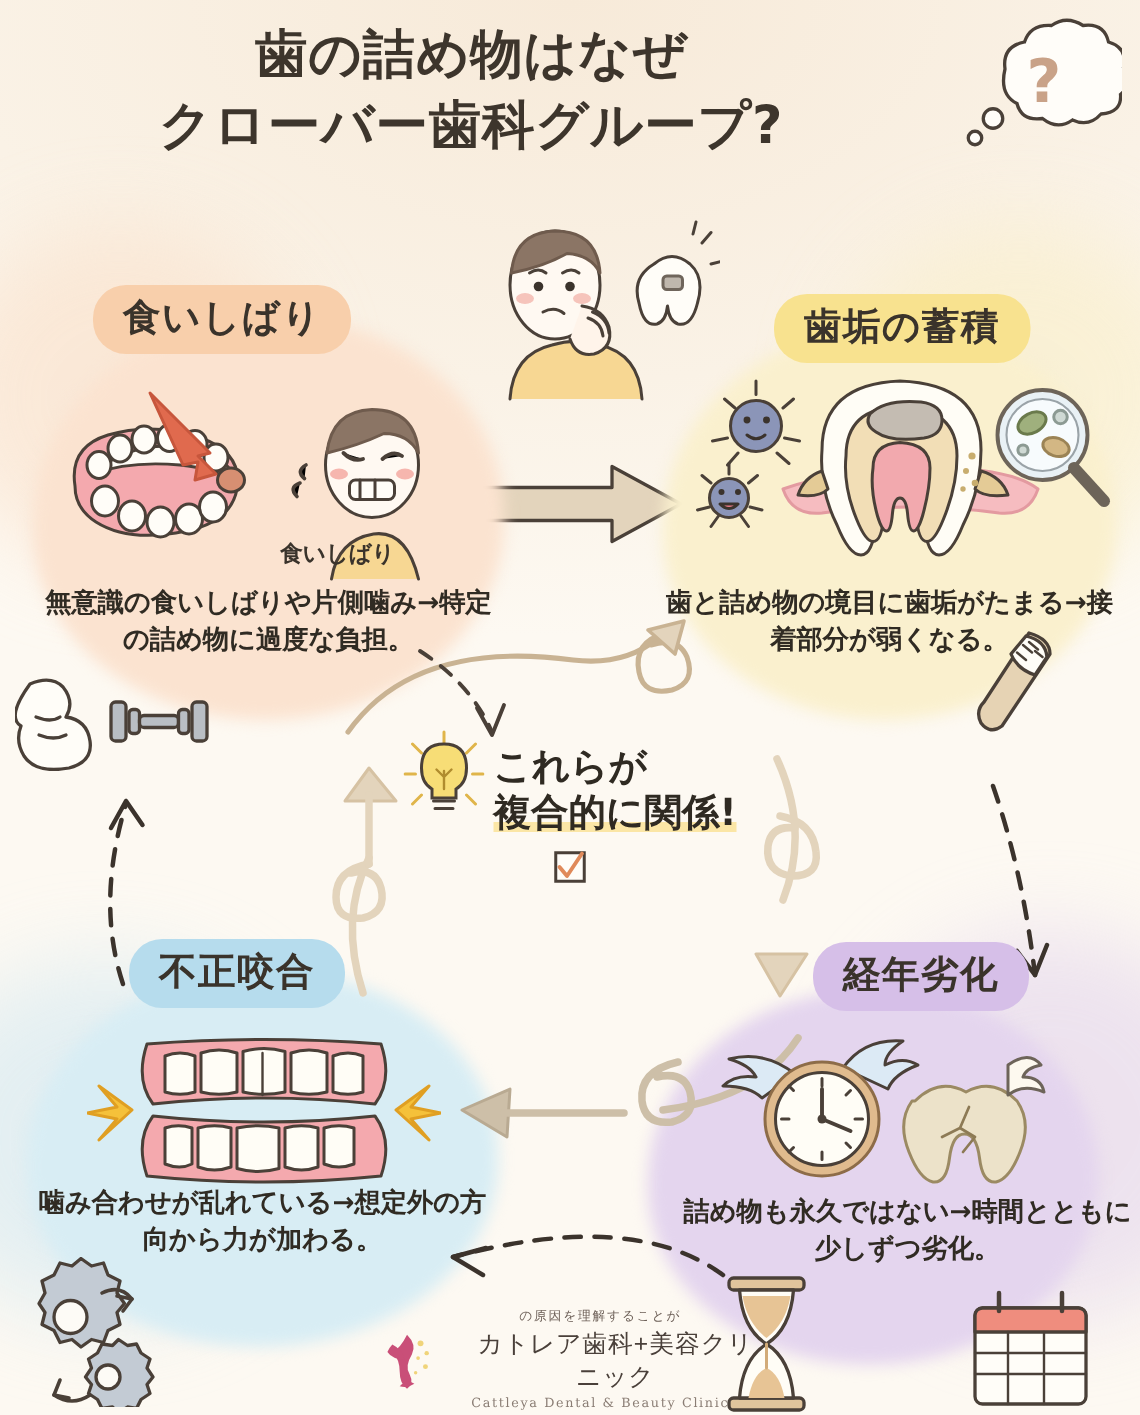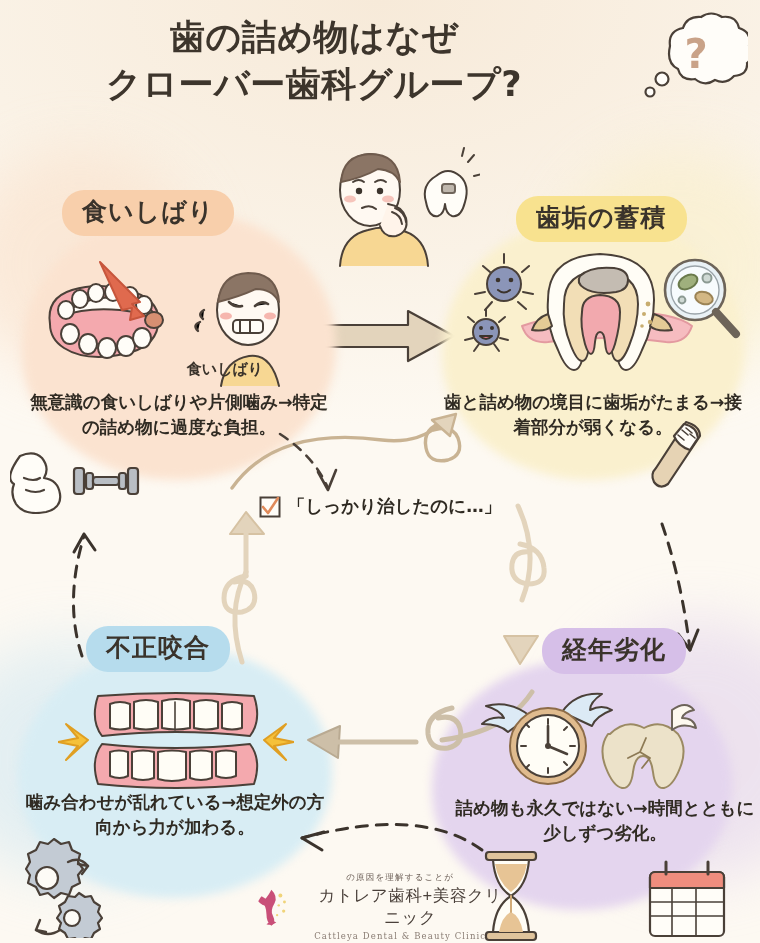--- a/index.html
+++ b/index.html
@@ -124,21 +124,21 @@
 
   
   .footer{position:absolute;left:255px;top:872px;width:250px;z-index:7;text-align:center;}
   .f-wrap{display:flex;align-items:center;justify-content:center;gap:6px;}
   .f-text{text-align:center;}
   .f-group{
     font-family:"DejaVu Serif","Liberation Serif",serif;
     font-size:8.5px;color:#6d6058;letter-spacing:1.2px;
   }
   .f-name{
-    font-family:Liberation Sans, sans-serif;
+    font-family:Liberation Mono, monospace;
     font-size:16.5px;color:#4a403a;letter-spacing:.6px;margin-top:1px;margin-left:20px;
   }
   .f-en{
     font-family:"DejaVu Serif","Liberation Serif",serif;
     font-size:8.5px;color:#8a7d74;letter-spacing:1.1px;margin-top:2px;
   }
 </style>
 </head>
 <body>
 
@@ -359,27 +359,40 @@
   </svg>
 
   <svg class="flow" id="swirl-bottom" viewBox="0 0 240 100">
     <path d="M232 12 q-26 40 -90 48" fill="none" stroke="#cdbfa8" stroke-width="5" stroke-linecap="round"></path>
     <path d="M152 28 q-26 6 -24 26 q2 16 20 14 q16-4 12-20 q-4-14 -22-10" fill="none" stroke="#cdbfa8" stroke-width="5" stroke-linecap="round"></path>
     <path d="M8 60 L40 46 L38 78 Z" fill="#cdbfa8" stroke="#b9aa92" stroke-width="2" stroke-linejoin="round"></path>
     <path d="M36 62 h80" stroke="#cdbfa8" stroke-width="5" stroke-linecap="round" fill="none"></path>
   </svg>
 
   <div class="center-msg">
+    <div class="cm-line1">
+      <svg width="54" height="58" viewBox="0 0 54 58">
+        <g stroke="#4a4038" stroke-width="2" stroke-linecap="round" fill="none">
+          <path d="M27 12 v-8M12 18 l-6-6M42 18 l6-6M8 32 h-7M46 32 h7M12 46 l-6 6M42 46 l6 6" stroke="#e0b54a"></path>
+          <path d="M27 12 q-15 0 -15 16 q0 10 7 14 v6 h16 v-6 q7-4 7-14 q0-16 -15-16z" fill="#f7dd76"></path>
+          <path d="M20 50 h14M21 55 h12"></path>
+          <path d="M27 30 v12M27 34 l-5-5M27 34 l5-5" stroke="#b08c2e" stroke-width="1.6"></path>
+        </g>
+      </svg>
+      <div class="cm-head">
+        <div>これらが</div>
+        <div><span class="cm-hl">複合的に関係!</span></div>
+      </div>
+    </div>
     <div class="cm-body">
       <div class="cm-row">
         <svg width="22" height="22" viewBox="0 0 22 22">
           <rect x="1.5" y="1.5" width="19" height="19" fill="#fffdf8" stroke="#4a4038" stroke-width="2"></rect>
           <path d="M4 11 L9 17 L19 2" fill="none" stroke="#e08a5a" stroke-width="2.6" stroke-linecap="round" stroke-linejoin="round"></path>
         </svg>
-        <span>「しっかり治したのに…」</span>
       </div>
     </div>
   </div>
 
   <svg class="deco" id="muscle" viewBox="0 0 130 66">
     <g stroke="#4a4038" stroke-width="2.2" fill="#fffdf8" stroke-linejoin="round" stroke-linecap="round">
       <path d="M10 8 q14-6 22 2 q8 10 2 20 q14 2 16 16 q2 14 -14 18 q-22 4 -30-8 q-6-10 -2-20 q-10-6 6-28z"></path>
       <path d="M14 30 q10 4 16 0M16 42 q10 4 18 0"></path>
       <rect x="64" y="20" width="10" height="26" rx="3" fill="#b9bec4"></rect>
       <rect x="76" y="25" width="7" height="16" rx="2.5" fill="#b9bec4"></rect>

